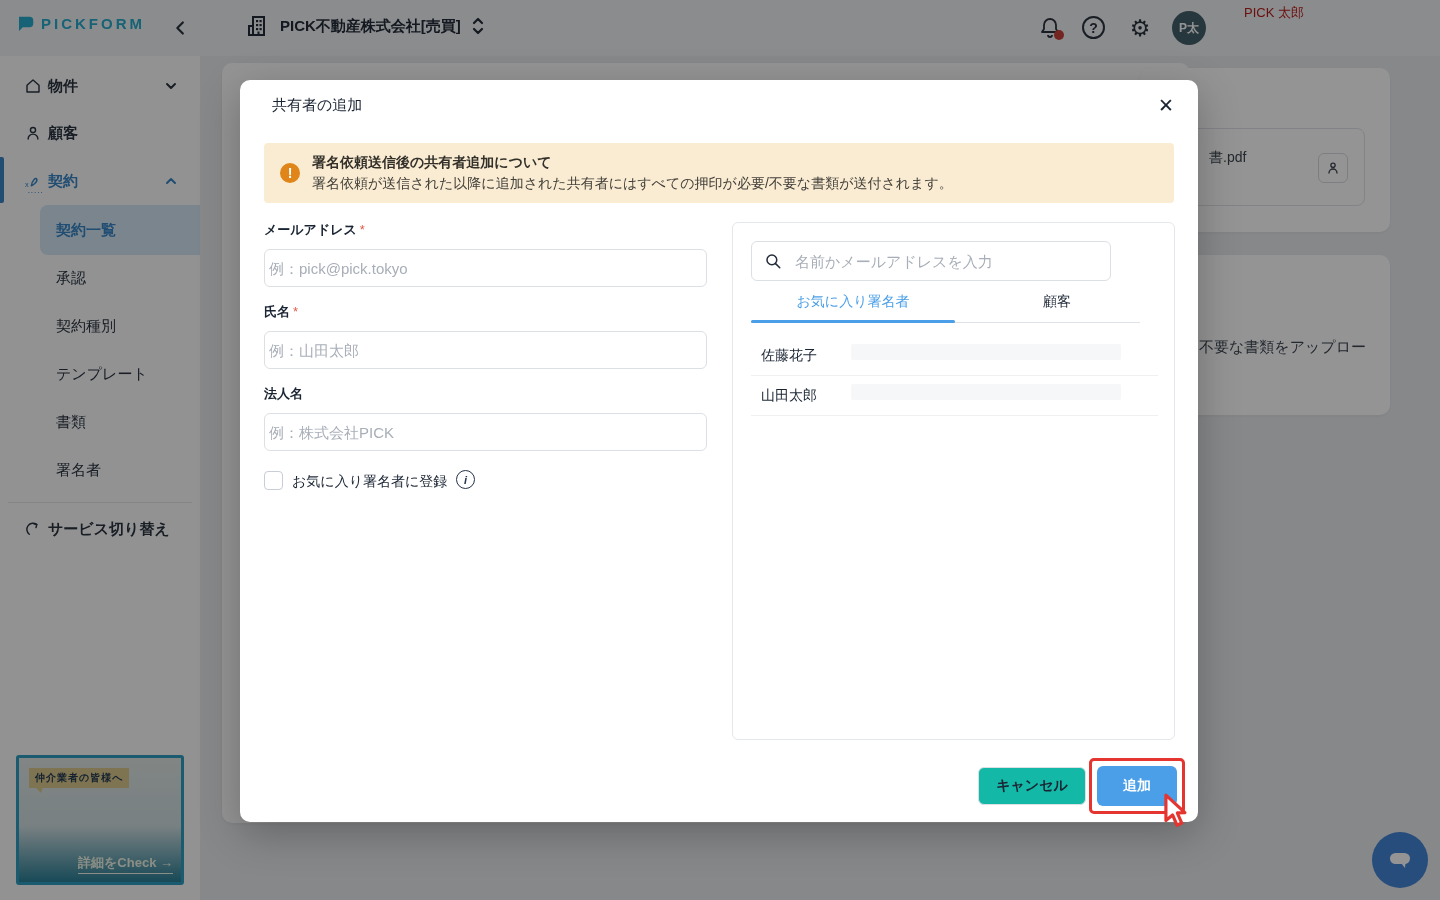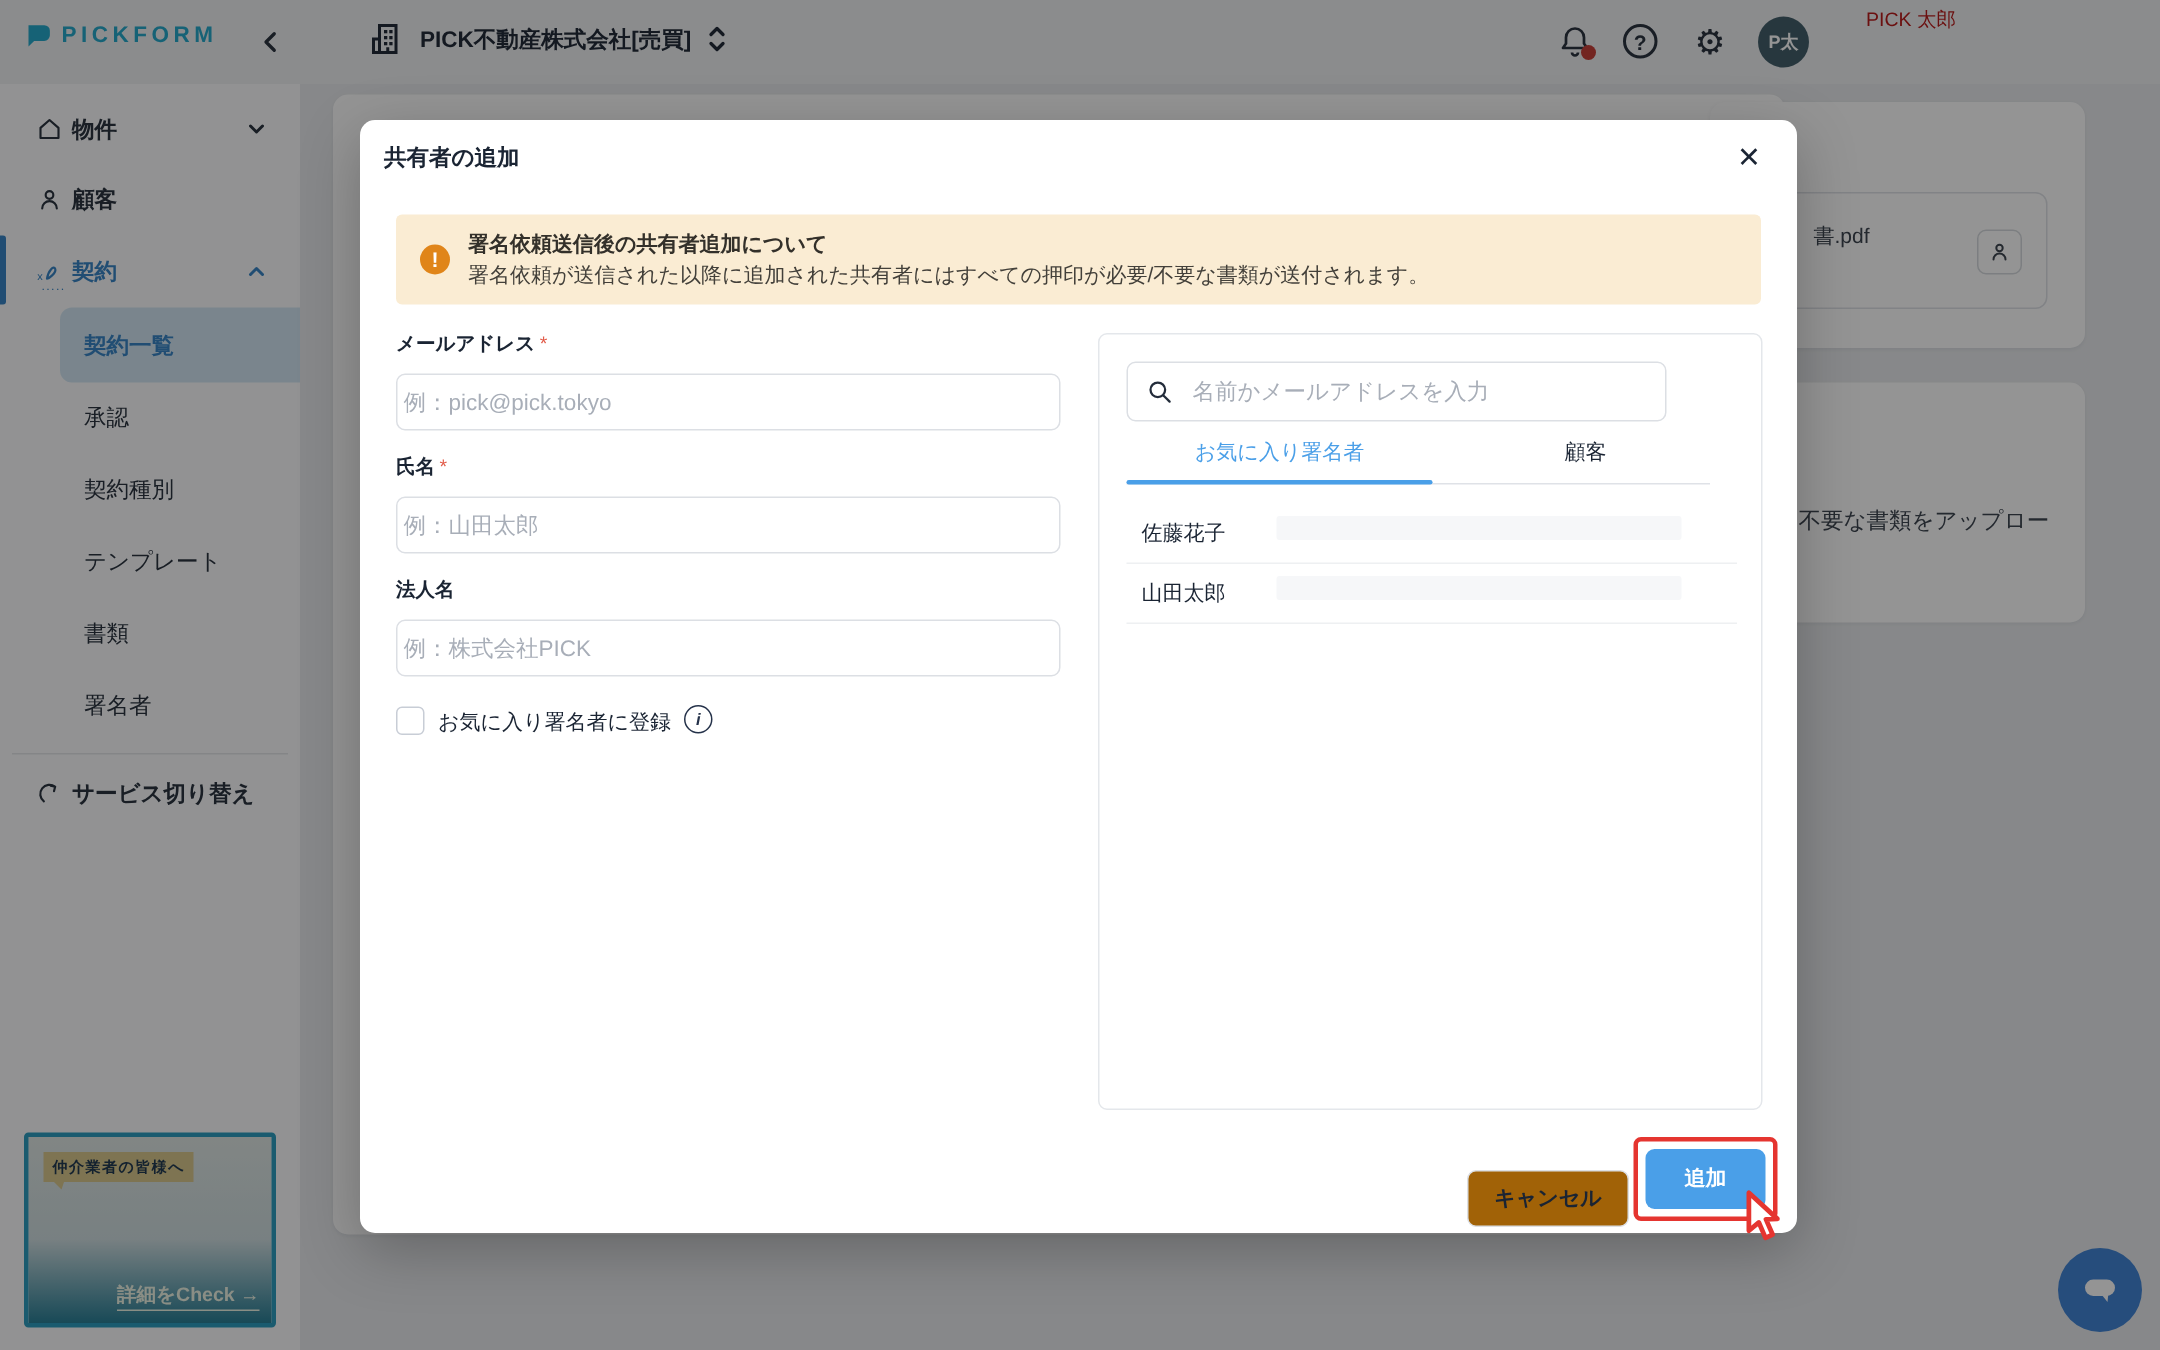--- a/index.html
+++ b/index.html
@@ -47,21 +47,21 @@
   #ad-tag:after { content:""; position:absolute; left:6px; bottom:-5px; border-left:6px solid transparent; border-right:2px solid transparent; border-top:6px solid #d9c88e; }
   #ad-title { position:absolute; left:0; top:36px; width:100%; text-align:center; color:#1d3f63; font-size:20px; font-weight:bold; line-height:1.35; text-shadow:0 0 2px rgba(255,255,255,.5); }
   #ad-cta { position:absolute; right:8px; bottom:8px; color:#eef4e6; font-size:13px; font-weight:bold; border-bottom:1.5px solid #eef4e6; padding-bottom:1px; }
 
   
   #chat-btn { left:1372px; top:832px; width:56px; height:56px; border-radius:50%; background:#4285d6; z-index:1; cursor:pointer; display:flex; align-items:center; justify-content:center; }
 
   
   #overlay { left:0; top:0; width:1440px; height:900px; background:rgba(0,0,0,.42); z-index:50; }
   #modal { left:240px; top:80px; width:958px; height:742px; background:#fff; border-radius:10px; box-shadow:0 12px 40px rgba(0,0,0,.25); z-index:100; }
-  #modal-title { left:16px; top:16px; font-size:15px; font-weight:bold; color:#1a2433; }
+  #modal-title { left:32px; top:16px; font-size:15px; font-weight:normal; color:#1a2433; }
   #modal-close { right:20px; top:10px; font-size:19px; color:#1a2433; cursor:pointer; padding:4px; }
   #warning-box { left:24px; top:63px; width:910px; height:60px; background:#faecd3; border-radius:4px; }
   #warning-icon { position:absolute; left:16px; top:20px; width:20px; height:20px; border-radius:50%; background:#e08519; color:#fff; font-size:14px; font-weight:bold; text-align:center; line-height:20px; }
   #warning-title { position:absolute; left:48px; top:11px; font-size:14px; font-weight:bold; color:#33302a; }
   #warning-body { position:absolute; left:48px; top:32px; font-size:14px; color:#43403a; }
 
   .field-label { font-size:13px; font-weight:bold; color:#1a2433; }
   .req { color:#e25c4a; margin-left:3px; font-size:13px; }
   .text-input { position:absolute; left:24px; width:443px; height:38px; border:1px solid #dcdfe4; border-radius:6px; padding:0 4px; font-size:15px; color:#1a2433; outline:none; background:#fff; }
   .text-input::placeholder { color:#a8aeb8; }
@@ -77,21 +77,21 @@
   .tab { position:absolute; top:70px; width:204px; text-align:center; font-size:14px; cursor:pointer; }
   #tab-fav { left:18px; color:#4a9fe8; }
   #tab-cust { left:222px; color:#1a2433; }
   #tab-underline-gray { position:absolute; left:18px; top:99px; width:389px; height:1px; background:#dfe2e7; }
   #tab-underline-blue { position:absolute; left:18px; top:97px; width:204px; height:3px; background:#4a9fe8; border-radius:2px; }
   .signer-row { position:absolute; left:0; width:443px; height:40px; cursor:pointer; }
   .signer-name { position:absolute; left:28px; top:11px; font-size:14px; color:#1a2433; }
   .signer-bar { position:absolute; left:118px; top:8px; width:270px; height:16px; background:#f6f7f9; border-radius:2px; }
   .row-divider { position:absolute; left:18px; width:407px; height:1px; background:#eef0f2; }
 
-  #cancel-btn { left:738px; top:687px; width:108px; height:38px; background:#a16207; border:1px solid #dcdfe4; border-radius:6px; font-size:14px; font-weight:bold; color:#1a2433; cursor:pointer;margin-top:13px; }
+  #cancel-btn { left:738px; top:687px; width:108px; height:38px; background:#14b8a6; border:1px solid #dcdfe4; border-radius:6px; font-size:14px; font-weight:bold; color:#1a2433; cursor:pointer; }
   #add-btn { left:857px; top:686px; width:80px; height:40px; background:#4a9fe8; border:none; border-radius:6px; font-size:14px; font-weight:bold; color:#fff; cursor:pointer; }
 
   #anno-rect { left:1089px; top:758px; width:96px; height:56px; border:3px solid #e53530; border-radius:5px; z-index:110; pointer-events:none; }
   #anno-cursor { left:1160px; top:792px; z-index:120; pointer-events:none; }
 
   button { font-family:inherit; }
 </style>
 </head>
 <body>
 

